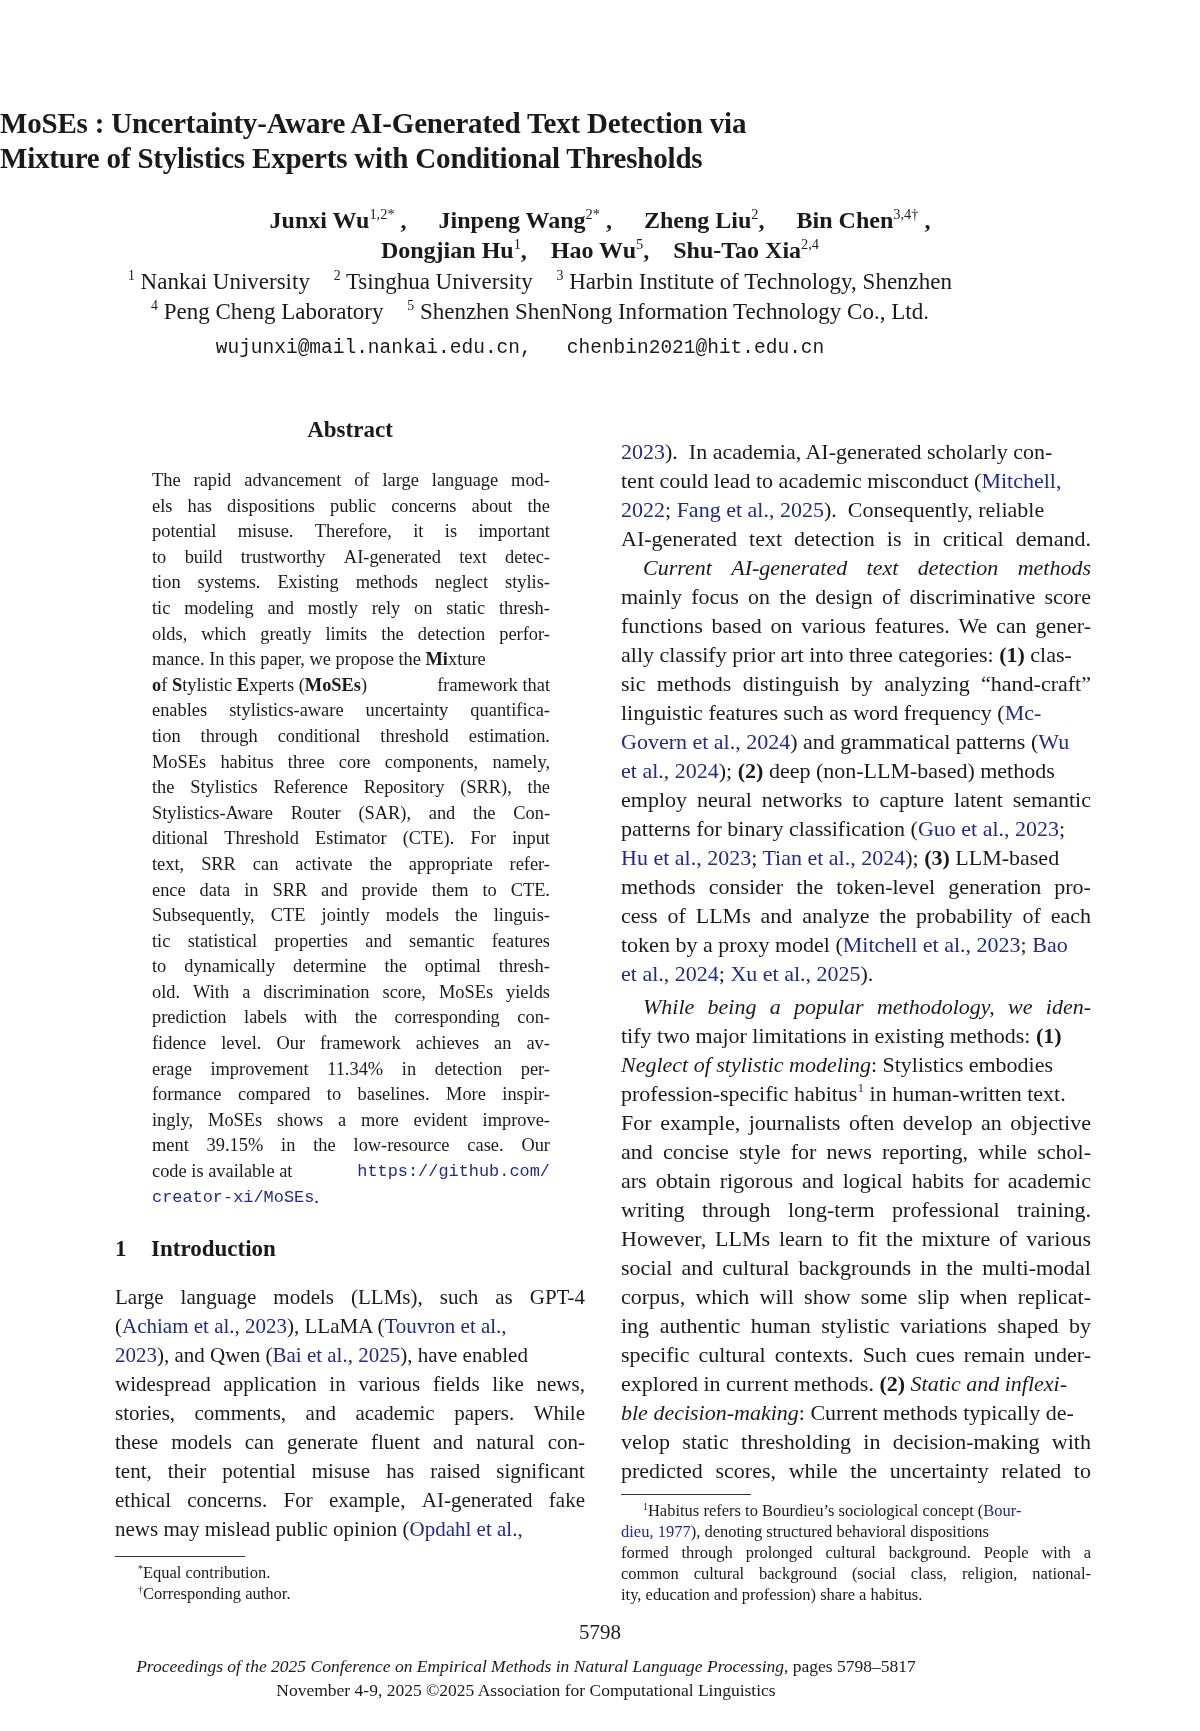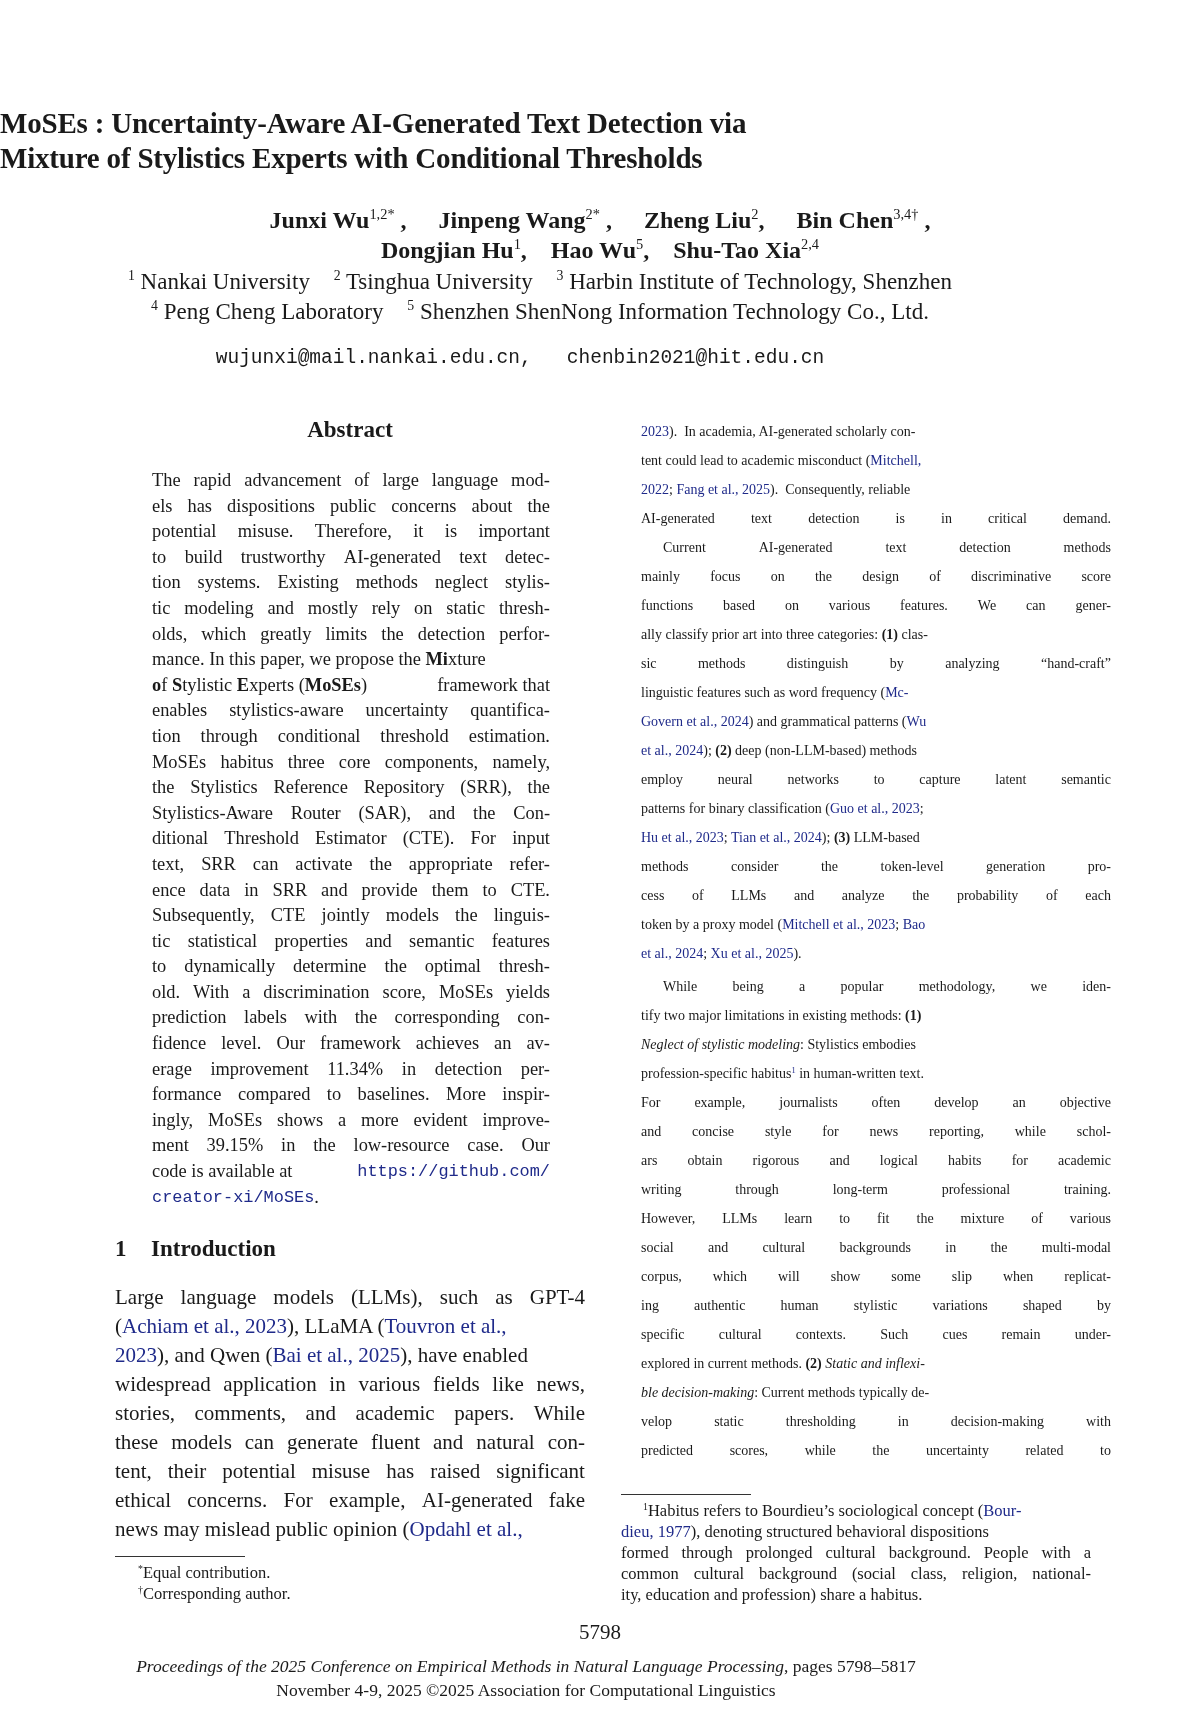--- a/index.html
+++ b/index.html
@@ -1,36 +1,36 @@
 <!DOCTYPE html>
 <html><head>
 <meta charset="utf-8">
 <style>
   html, body { margin:0; padding:0; }
   body { width:1200px; height:1731px; background:#fff; color:#1a1a1a; font-family:"Liberation Serif", serif; position:relative; overflow:hidden; }
   .title { position:absolute; left:0; width:1200px; top:106px; font-weight:bold; font-size:29px; line-height:35px; letter-spacing:-0.2px; }
   .authors { position:absolute; left:0; width:1200px; top:205px; text-align:center; font-weight:bold; font-size:24px; line-height:30px; }
   .affil { position:absolute; left:0; width:1080px; top:267px; text-align:center; font-size:23px; line-height:30px; }
-  .emails { position:absolute; left:0; width:1040px; top:345px; text-align:center; font-family:"Liberation Mono", monospace; font-size:19.5px; line-height:26px; }
+  .emails { position:absolute; left:0; width:1040px; top:335px; text-align:center; font-family:"Liberation Mono", monospace; font-size:19.5px; line-height:26px; }
   sup { font-size:0.6em; vertical-align:0.65em; line-height:0; font-weight:normal; }
   .gap { display:inline-block; width:26px; }
   .gap2 { display:inline-block; width:18px; }
   .cite { color:#1f2a8a; }
   .link { color:#1f2a8a; font-family:"Liberation Mono", monospace; font-size:0.92em; }
   .col { position:absolute; }
   .line { display:flex; justify-content:space-between; white-space:pre; }
   .line.last { justify-content:flex-start; }
   .line > span { white-space:pre; }
   .abs-head { position:absolute; left:150px; width:400px; top:417px; text-align:center; font-weight:bold; font-size:23px; }
   .abstract { left:152px; top:468px; width:398px; font-size:18.4px; line-height:25.6px; }
   .sec { position:absolute; left:115px; top:1236px; font-weight:bold; font-size:23px; }
   .sec .num { display:inline-block; width:36px; }
   .intro { left:115px; top:1283px; width:470px; font-size:21px; line-height:29px; }
-  .right { left:621px; top:417px; width:470px; font-size:14px; line-height:29px;margin-left:20px; }
-  .ind { padding-left:22px; }
+  .right { left:621px; top:437px; width:470px; font-size:22px; line-height:29px; }
+  .ind { padding-left:22px;font-style:italic; }
   .fnrule { position:absolute; height:1px; background:#333; width:130px; }
   .fn { position:absolute; font-size:16.5px; line-height:21px; }
   .fn-right { left:621px; top:1500px; width:470px; }
   .footer-page { position:absolute; left:0; width:1200px; top:1620px; text-align:center; font-size:21px; }
   .footer-proc { position:absolute; left:0; width:1052px; top:1654px; text-align:center; font-size:17.5px; line-height:24px; }
   i { font-style:italic; }
   b { font-weight:bold; }
 </style>
 </head>
 <body>

